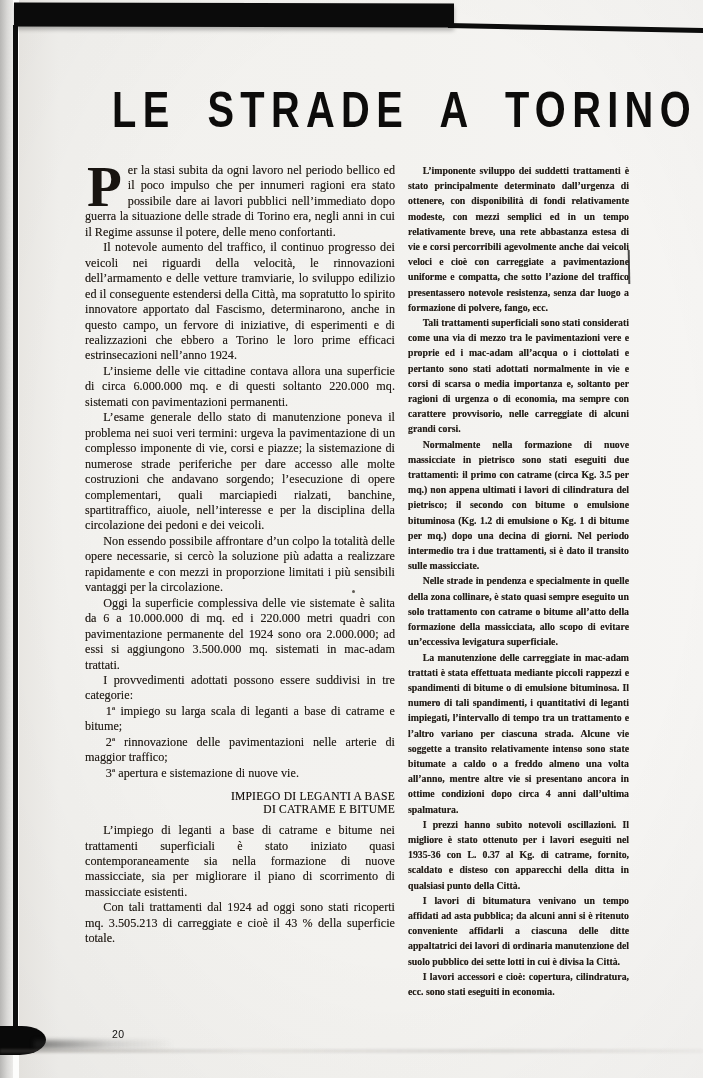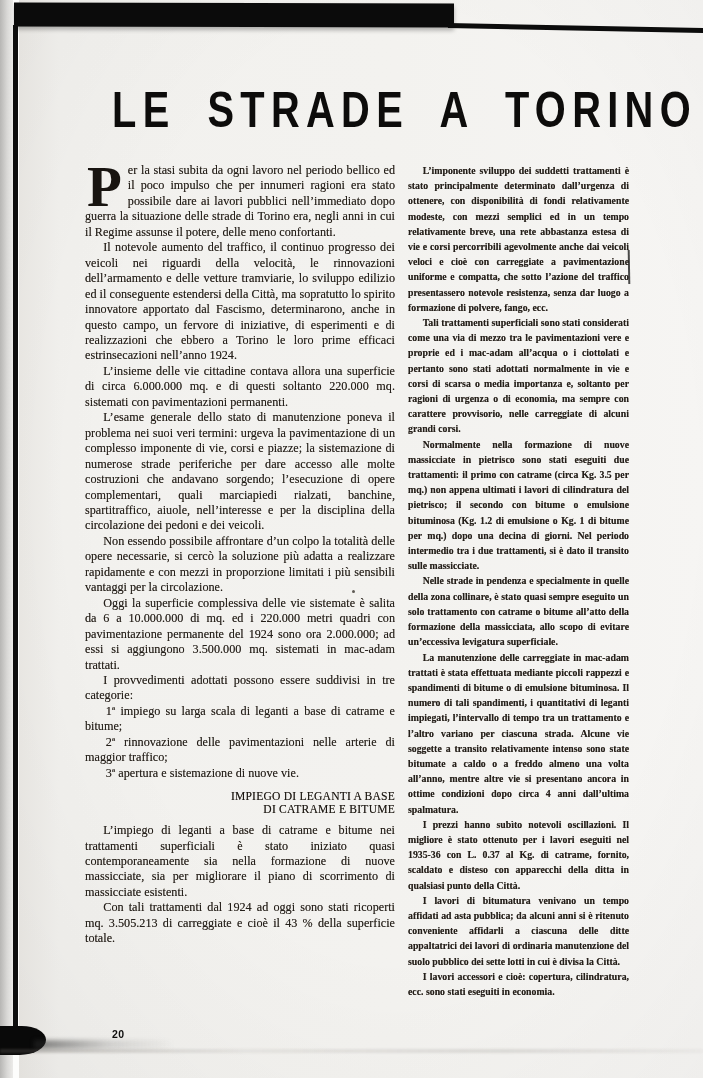--- a/index.html
+++ b/index.html
@@ -45,21 +45,21 @@
   .col-right{left:408px;width:221px;font-size:9.8px;line-height:15.2px;font-weight:bold;}
   .col p{margin:0;text-indent:1.5em;}
   .col p.noindent{text-indent:0;}
   .col p.item{text-indent:1.7em;}
   .dropcap{float:left;font-size:57px;line-height:44px;font-weight:bold;color:#181410;
     margin:2px 6px 0 2px;text-shadow:none;}
   .subhead{margin:9px 0 7px 142px;width:168px;text-align:right;font-weight:normal;
     font-size:11.6px;line-height:13px;text-indent:0;letter-spacing:0.2px;color:#1c1813;}
 
   .pageno{position:absolute;left:112px;top:1028px;font-family:"Liberation Sans",sans-serif;
-    font-weight:bold;font-size:10.5px;letter-spacing:0.5px;color:#0e0d0c;}
+    font-weight:normal;font-size:10.5px;letter-spacing:0.5px;color:#0e0d0c;}
 </style>
 </head>
 <body>
 
 <div class="scan">
   <div class="page"></div>
 
   <div class="top-bar"></div>
   <div class="top-line"></div>
   <div class="left-strip"></div>

